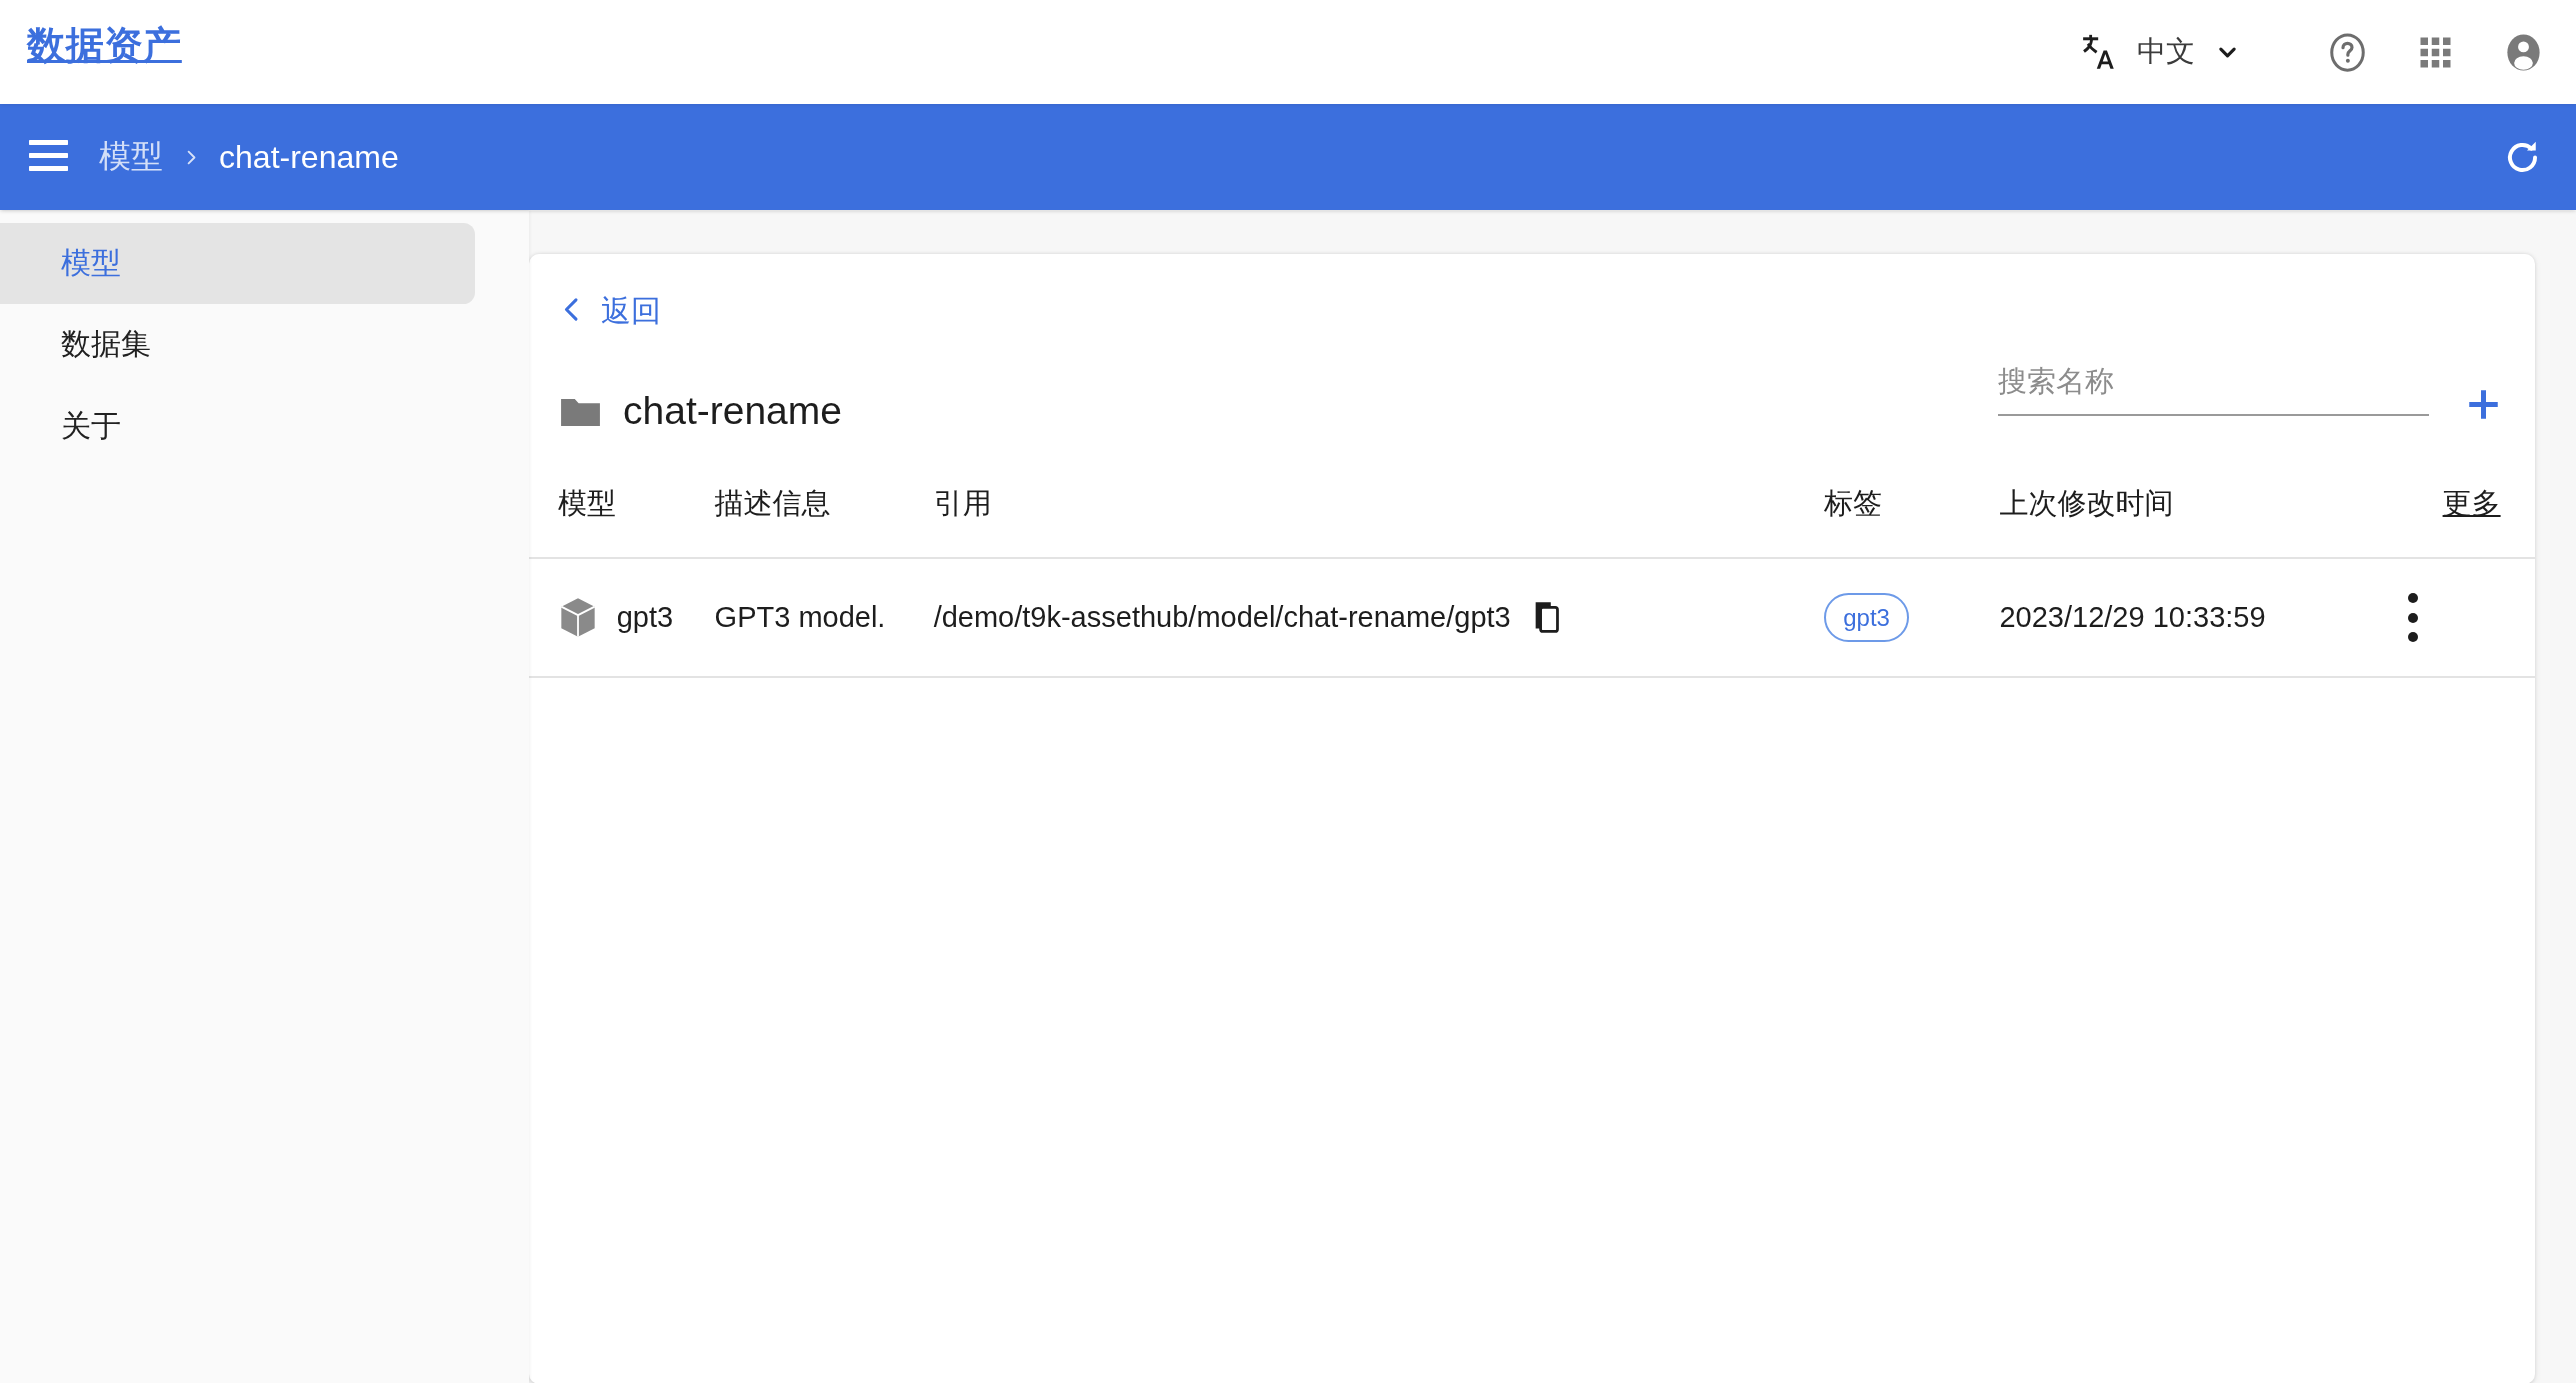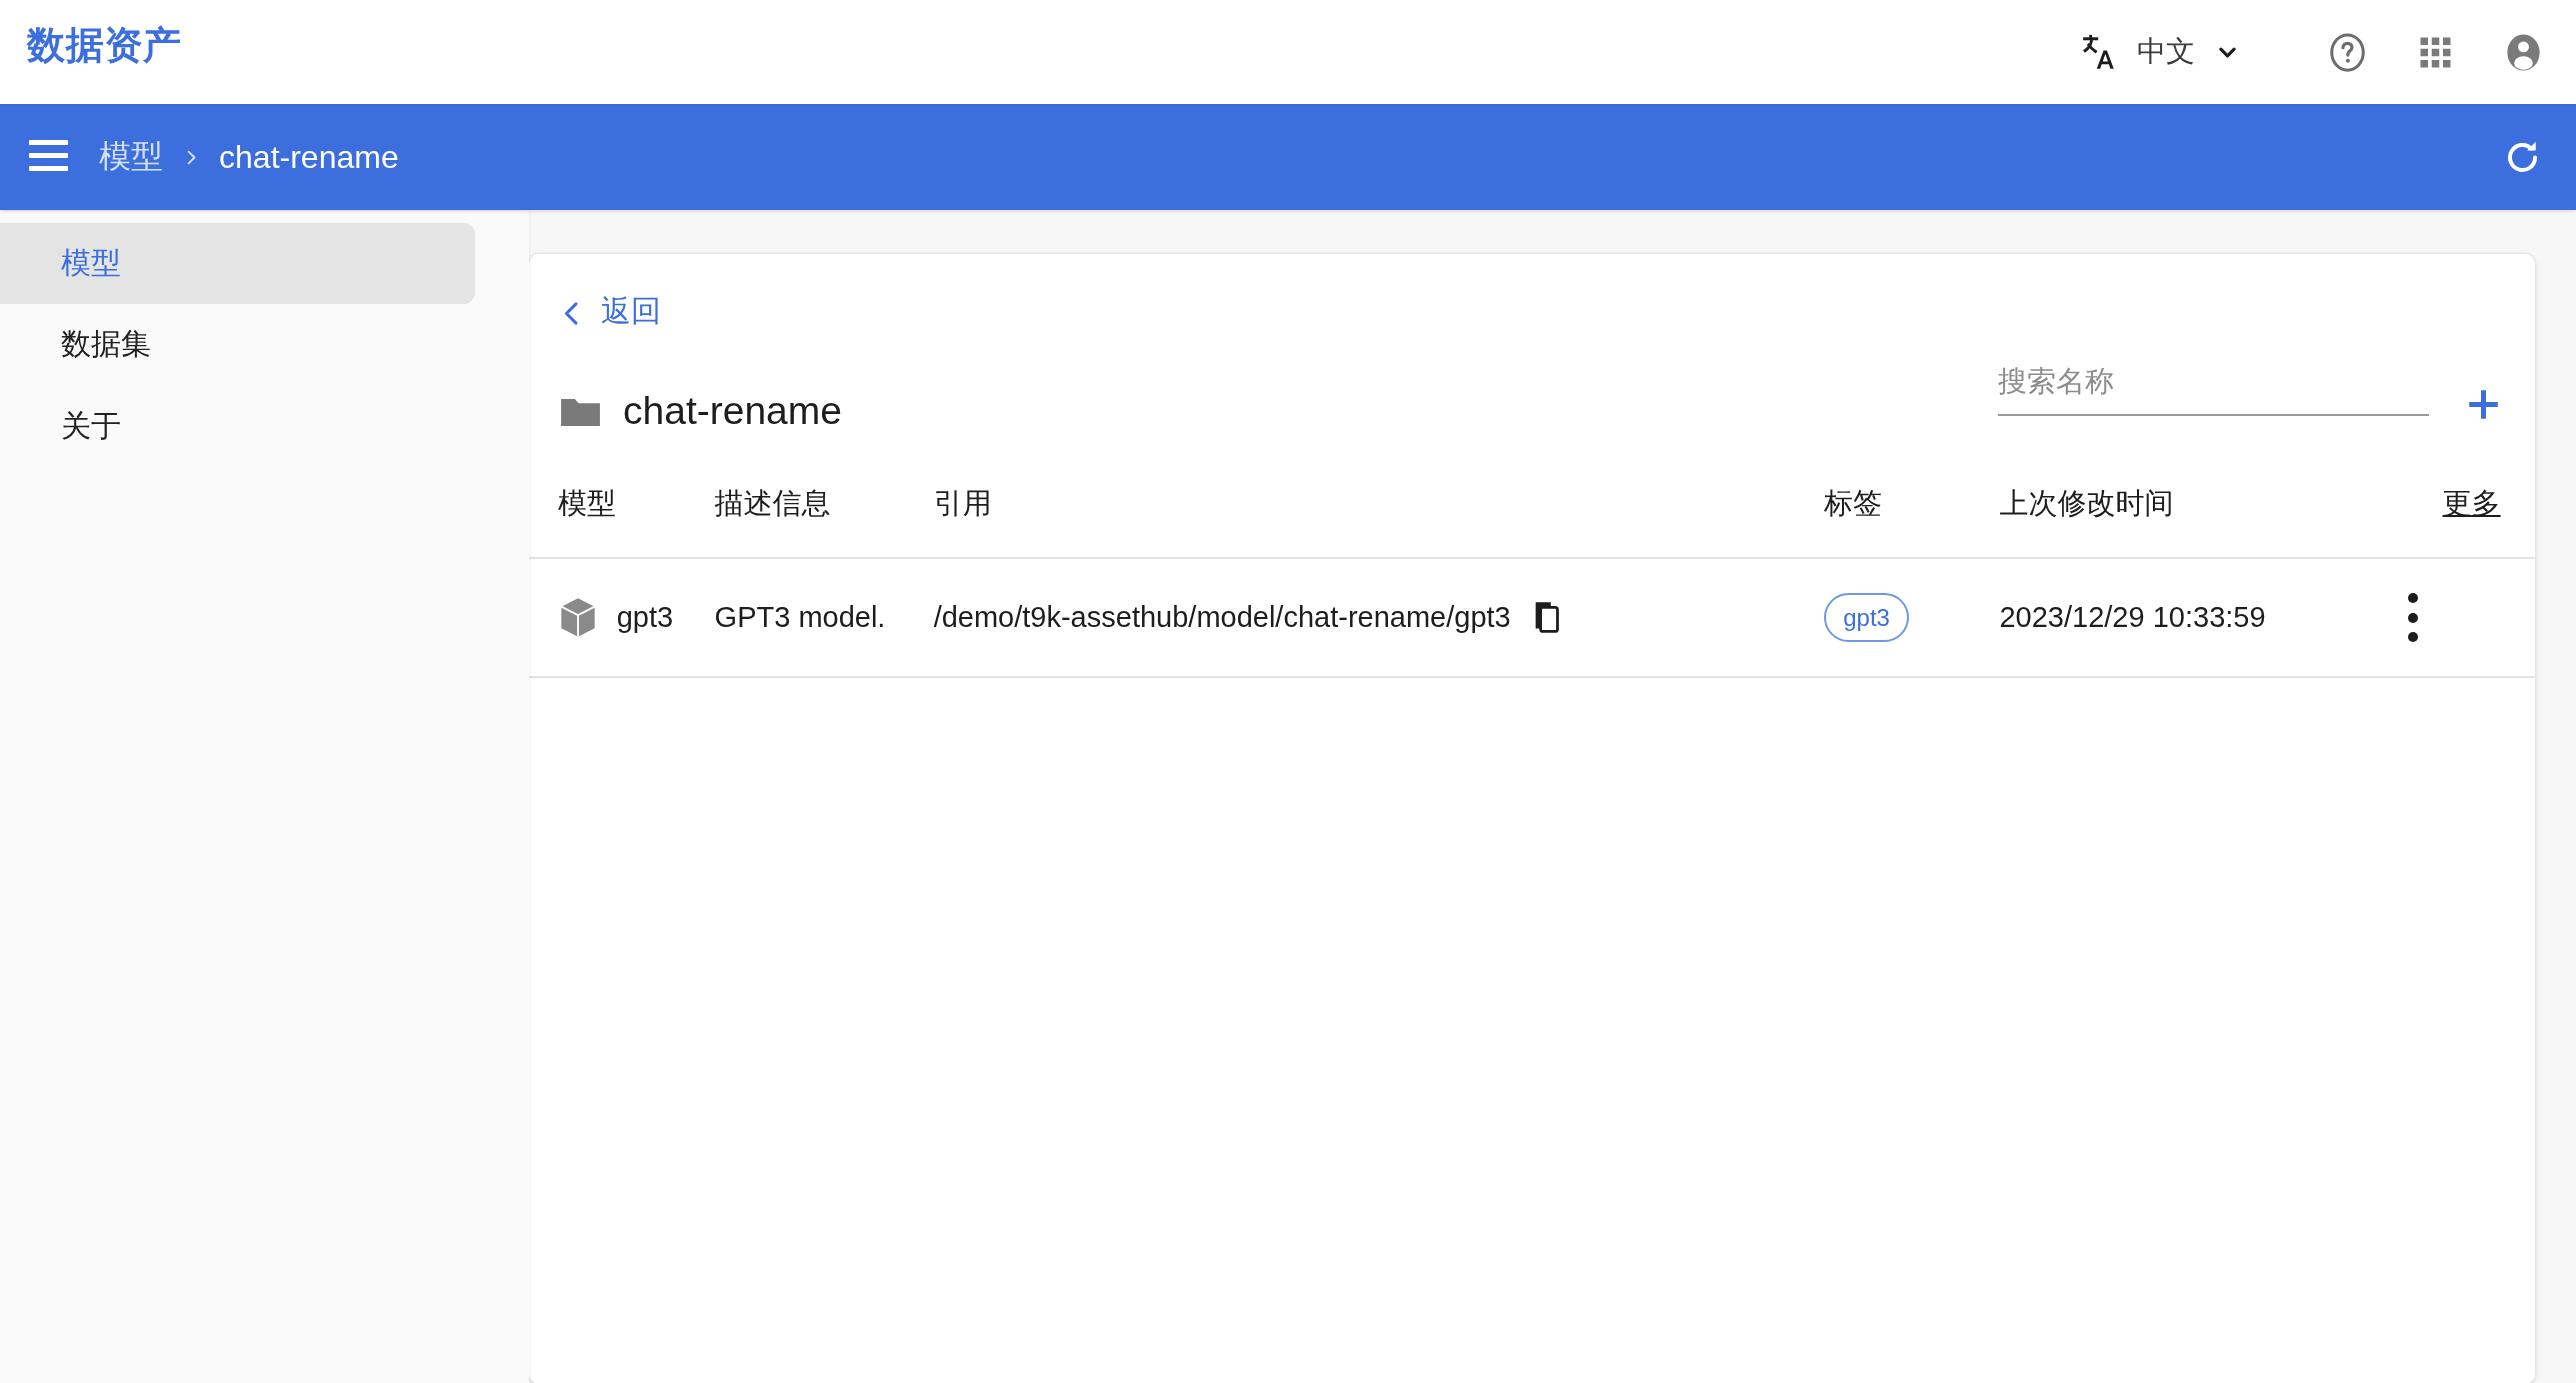--- a/index.html
+++ b/index.html
@@ -28,20 +28,21 @@
   }
   .app-title {
     position: absolute;
     left: 27px;
     top: 20px;
     font-size: 38px;
     font-weight: bold;
     color: #3c6fdd;
     letter-spacing: 0.7px;
     white-space: nowrap;
+    text-decoration: underline;
   }
   .topbar-right {
     position: absolute;
     right: 30px;
     top: 0;
     height: 104px;
     display: flex;
     align-items: center;
     gap: 0px;
   }
@@ -180,21 +181,21 @@
     border-radius: 10px;
     box-shadow: 0 0.7px 3.6px rgba(0,0,0,0.13), 0 2.2px 8.6px rgba(0,0,0,0.06);
     overflow: hidden;
   }
 
   .back-link {
     position: absolute;
     left: 29px;
     top: 37px;
     display: flex;
-    align-items: flex-end;
+    align-items: flex-start;
     gap: 16px;
     cursor: pointer;
   }
   .back-chevron { width: 27px; height: 37px; display:block; }
   .back-label {
     font-size: 30px;
     color: #3c6fdd;
     white-space: nowrap;
   }
 

